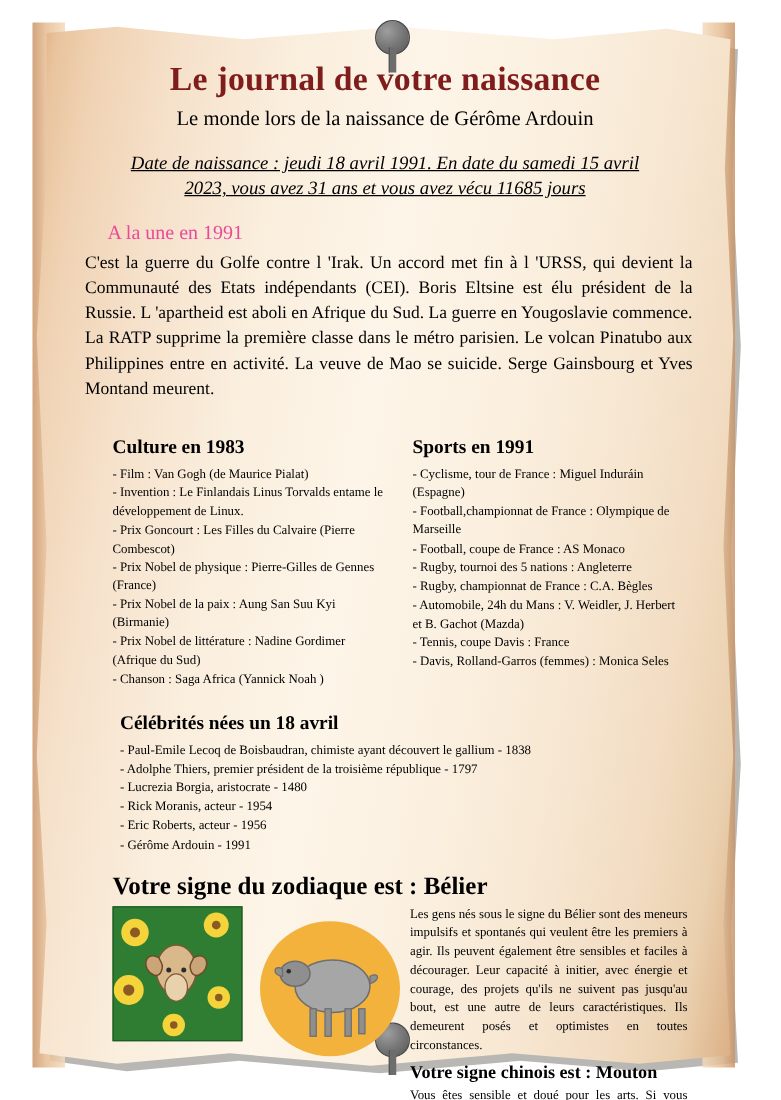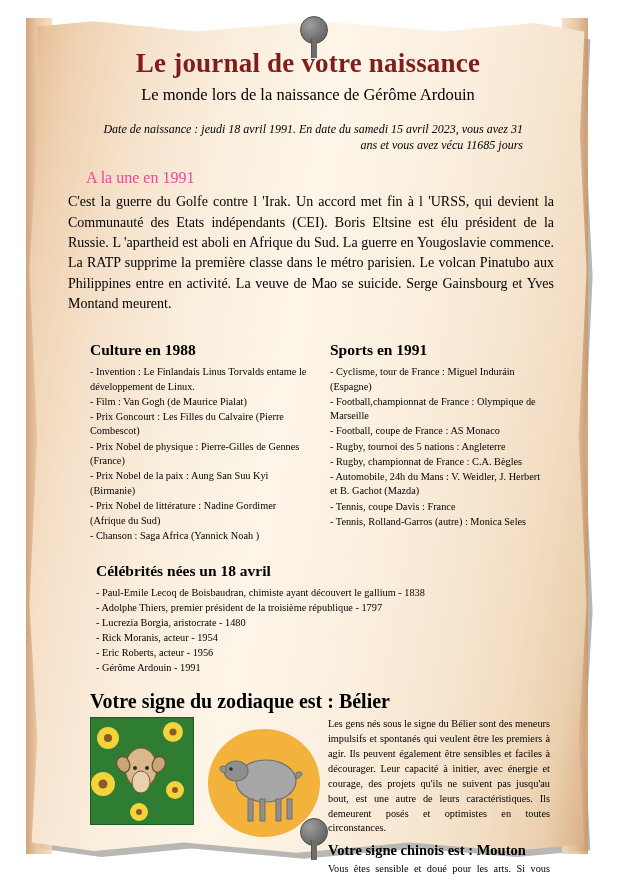--- a/index.html
+++ b/index.html
@@ -110,25 +110,26 @@
   }
   .subtitle {
     margin: 6px 0 0 0;
     text-align: center;
     font-size: 16.5px;
     color: #000;
   }
   .birth-line {
     margin: 16px auto 0 auto;
     width: 430px;
-    text-align: right;
+    text-align: center;
     font-style: italic;
-    font-size: 12px;
+    font-size: 15px;
     line-height: 1.35;
     color: #000;
+    text-decoration: underline;
   }
 
   .sect {
     margin-top: 16px;
   }
   .sect h2 {
     margin: 0 0 5px 0;
     font-size: 16px;
     font-weight: normal;
     color: #ec4899;
@@ -237,42 +238,42 @@
     <p class="subtitle">Le monde lors de la naissance de Gérôme Ardouin</p>
     <p class="birth-line">Date de naissance : jeudi 18 avril 1991. En date du samedi 15 avril 2023, vous avez 31 ans et vous avez vécu 11685 jours</p>
 
     <div class="sect lead">
       <h2>A la une en 1991</h2>
       <div class="para">C'est la guerre du Golfe contre l 'Irak. Un accord met fin à l 'URSS, qui devient la Communauté des Etats indépendants (CEI). Boris Eltsine est élu président de la Russie. L 'apartheid est aboli en Afrique du Sud. La guerre en Yougoslavie commence. La RATP supprime la première classe dans le métro parisien. Le volcan Pinatubo aux Philippines entre en activité. La veuve de Mao se suicide. Serge Gainsbourg et Yves Montand meurent.</div>
     </div>
 
     <div class="cols">
       <div class="col">
-        <h2>Culture en 1988</h2>
+        <h2>Culture en 1983</h2>
         <ul class="items">
+          <li>- Film : Van Gogh (de Maurice Pialat)</li>
           <li>- Invention : Le Finlandais Linus Torvalds entame le développement de Linux.</li>
-          <li>- Film : Van Gogh (de Maurice Pialat)</li>
           <li>- Prix Goncourt : Les Filles du Calvaire (Pierre Combescot)</li>
           <li>- Prix Nobel de physique : Pierre-Gilles de Gennes (France)</li>
           <li>- Prix Nobel de la paix : Aung San Suu Kyi (Birmanie)</li>
           <li>- Prix Nobel de littérature : Nadine Gordimer (Afrique du Sud)</li>
           <li>- Chanson : Saga Africa (Yannick Noah )</li>
         </ul>
       </div>
       <div class="col">
         <h2>Sports en 1991</h2>
         <ul class="items">
           <li>- Cyclisme, tour de France : Miguel Induráin (Espagne)</li>
           <li>- Football,championnat de France : Olympique de Marseille</li>
           <li>- Football, coupe de France : AS Monaco</li>
           <li>- Rugby, tournoi des 5 nations : Angleterre</li>
           <li>- Rugby, championnat de France : C.A. Bègles</li>
           <li>- Automobile, 24h du Mans : V. Weidler, J. Herbert et B. Gachot (Mazda)</li>
           <li>- Tennis, coupe Davis : France</li>
-          <li>- Tennis, Rolland-Garros (autre) : Monica Seles</li>
+          <li>- Davis, Rolland-Garros (femmes) : Monica Seles</li>
         </ul>
       </div>
     </div>
 
     <div class="celeb">
       <h2>Célébrités nées un 18 avril</h2>
       <ul class="items">
         <li>- Paul-Emile Lecoq de Boisbaudran, chimiste ayant découvert le gallium - 1838</li>
         <li>- Adolphe Thiers, premier président de la troisième république - 1797</li>
         <li>- Lucrezia Borgia, aristocrate - 1480</li>

